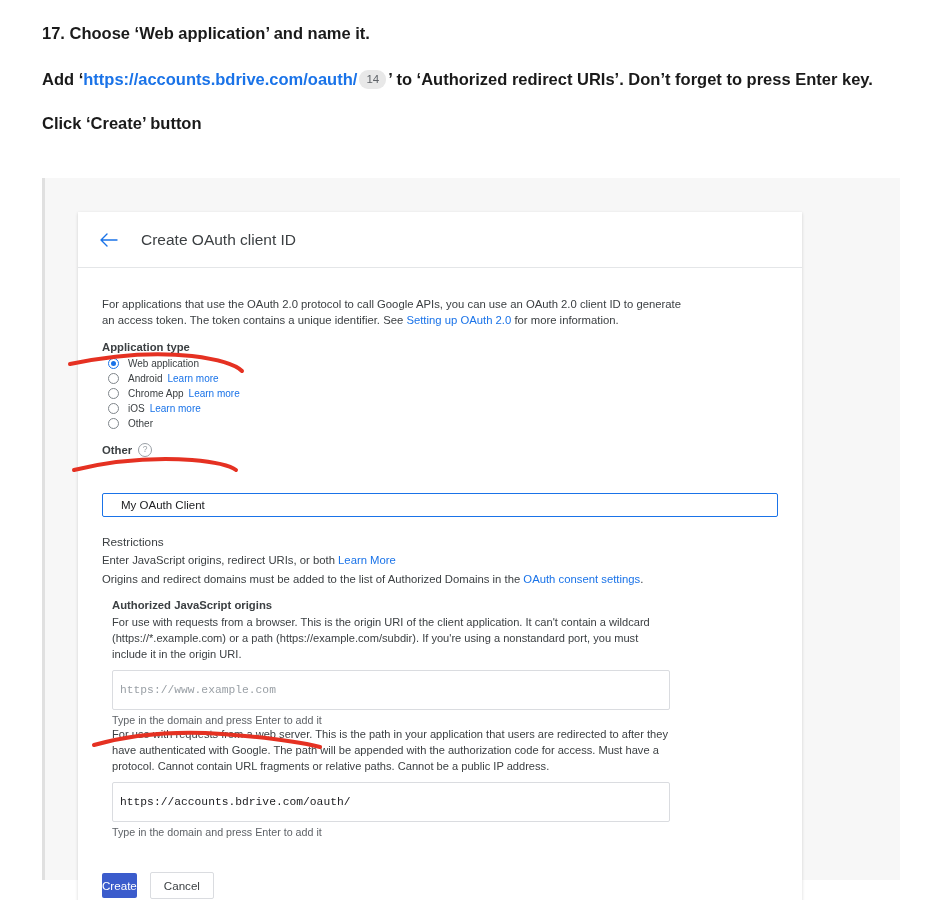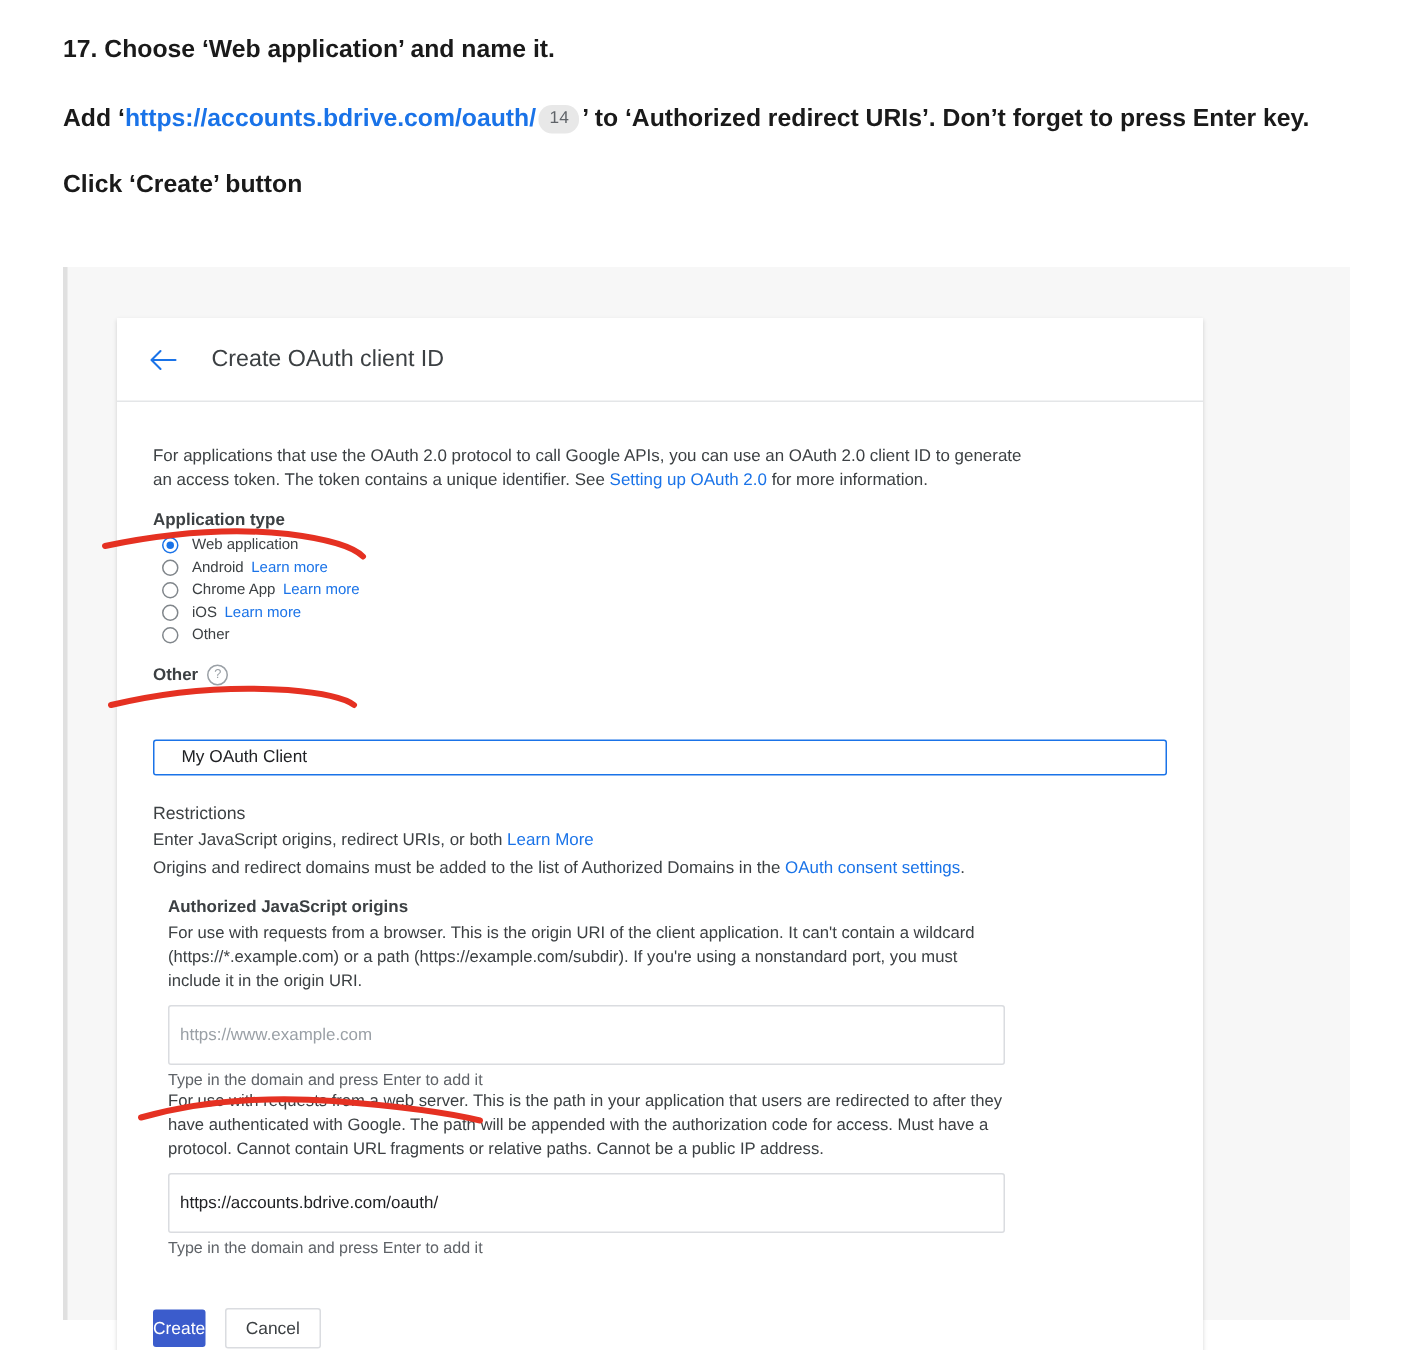--- a/index.html
+++ b/index.html
@@ -209,21 +209,21 @@
     margin: 0 0 8px 0;
     max-width: 558px;
   }
   .uri-input {
     width: 558px;
     box-sizing: border-box;
     height: 23px;
     border: 1px solid #dadce0;
     border-radius: 2px;
     font-size: 11.3px;
-    font-family: Liberation Sans, sans-serif;
+    font-family: Liberation Mono, monospace;
     color: #202124;
     padding: 19px 7px;
     outline: none;
     background: #fff;
   }
   .uri-input::placeholder { color: #9aa0a6; }
   .hint {
     font-size: 10.7px;
     color: #5f6368;
     margin: 4px 0 0 0;

